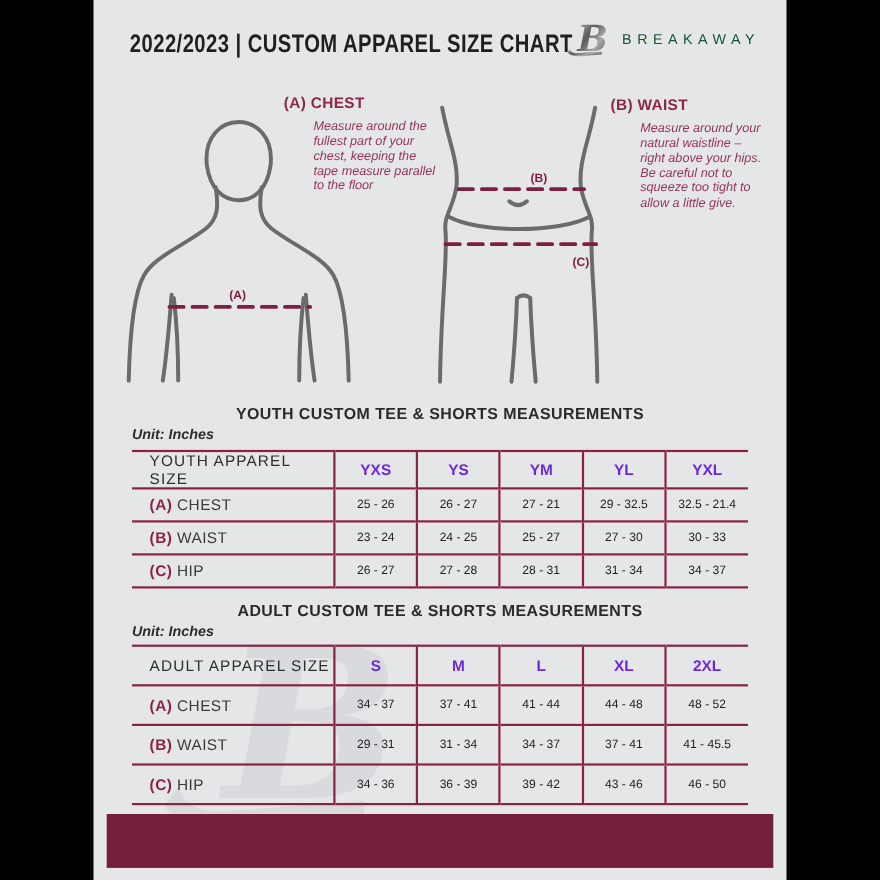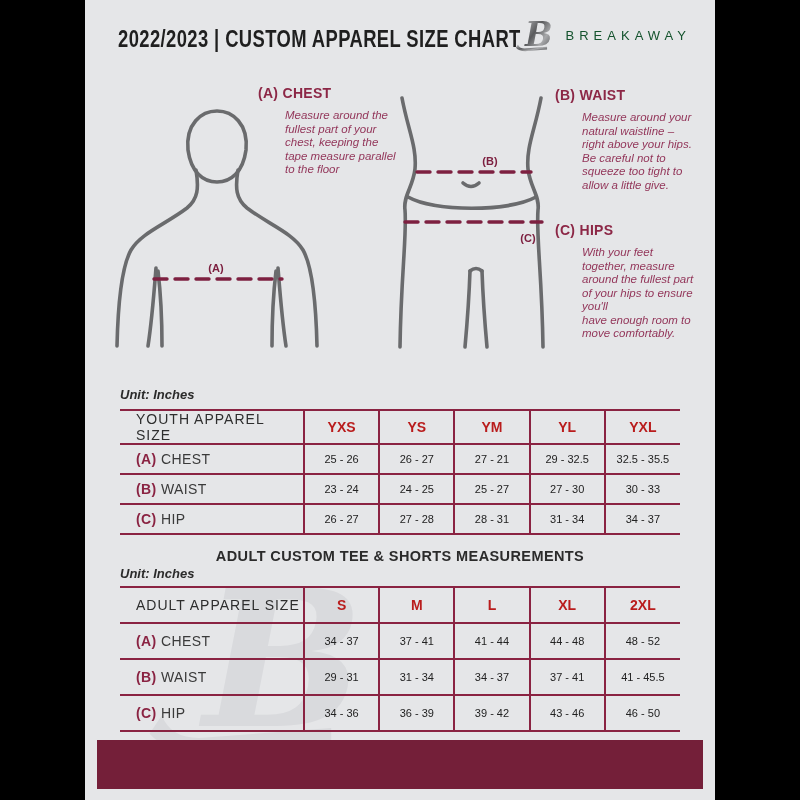--- a/index.html
+++ b/index.html
@@ -52,21 +52,21 @@
 
   table.sizes{position:absolute;left:35px;width:560px;border-collapse:collapse;table-layout:fixed;z-index:2;}
   table.youth{top:409px;} table.adult{top:586px;}
   col.c0{width:184px;} col.cv{width:75.2px;}
   table.sizes td{border-top:2px solid var(--line);}
   table.sizes tr:last-child td{border-bottom:2px solid var(--line);}
   table.sizes td + td{border-left:2px solid var(--line);}
   table.youth td{height:30px;} table.adult td{height:36px;}
   td.first{padding-left:16px;}
   td.hdr-first{padding-left:16px;font-size:14px;letter-spacing:1px;color:#2e2e2e;}
-  td.sz{font-weight:bold;font-size:14px;text-align:center;color:#b91c1c;}
+  td.sz{font-weight:bold;font-size:14px;text-align:center;color:#6d28d9;}
   td.lbl{font-size:14px;color:#3a3a3a;letter-spacing:.4px;}
   td.lbl .key{font-weight:bold;color:var(--line);}
   td.val{font-size:11px;text-align:center;color:#222;}
 
   
   .footer-bar{position:absolute;left:12px;top:740px;width:606px;height:49px;background:var(--footer);z-index:2;}
 </style>
 </head>
 <body>
 
@@ -132,31 +132,22 @@
   </div>
   <div class="txt waist-txt">
     <h3>(B) WAIST</h3>
     <p>Measure around your
 natural waistline –
 right above your hips.
 Be careful not to
 squeeze too tight to
 allow a little give.</p>
   </div>
-  <div class="txt hips-txt">
-    <h3>(C) HIPS</h3>
-    <p>With your feet
-together, measure
-around the fullest part
-of your hips to ensure
-you'll
-have enough room to
-move comfortably.</p>
-  </div>
-
+
+  <div class="tbl-title t-youth-title">YOUTH CUSTOM TEE &amp; SHORTS MEASUREMENTS</div>
   <div class="tbl-sub t-youth-sub">Unit: Inches</div>
   <table class="sizes youth">
     <colgroup>
         <col class="c0">
         <col class="cv">
         <col class="cv">
         <col class="cv">
         <col class="cv">
         <col class="cv">
       </colgroup>
@@ -168,21 +159,21 @@
       <td class="sz">YM</td>
       <td class="sz">YL</td>
       <td class="sz">YXL</td>
     </tr>
     <tr>
       <td class="first lbl"><span class="key">(A)</span> <span>CHEST</span></td>
       <td class="val">25 - 26</td>
       <td class="val">26 - 27</td>
       <td class="val">27 - 21</td>
       <td class="val">29 - 32.5</td>
-      <td class="val">32.5 - 35.5</td>
+      <td class="val">32.5 - 21.4</td>
     </tr>
     <tr>
       <td class="first lbl"><span class="key">(B)</span> <span>WAIST</span></td>
       <td class="val">23 - 24</td>
       <td class="val">24 - 25</td>
       <td class="val">25 - 27</td>
       <td class="val">27 - 30</td>
       <td class="val">30 - 33</td>
     </tr>
     <tr>

